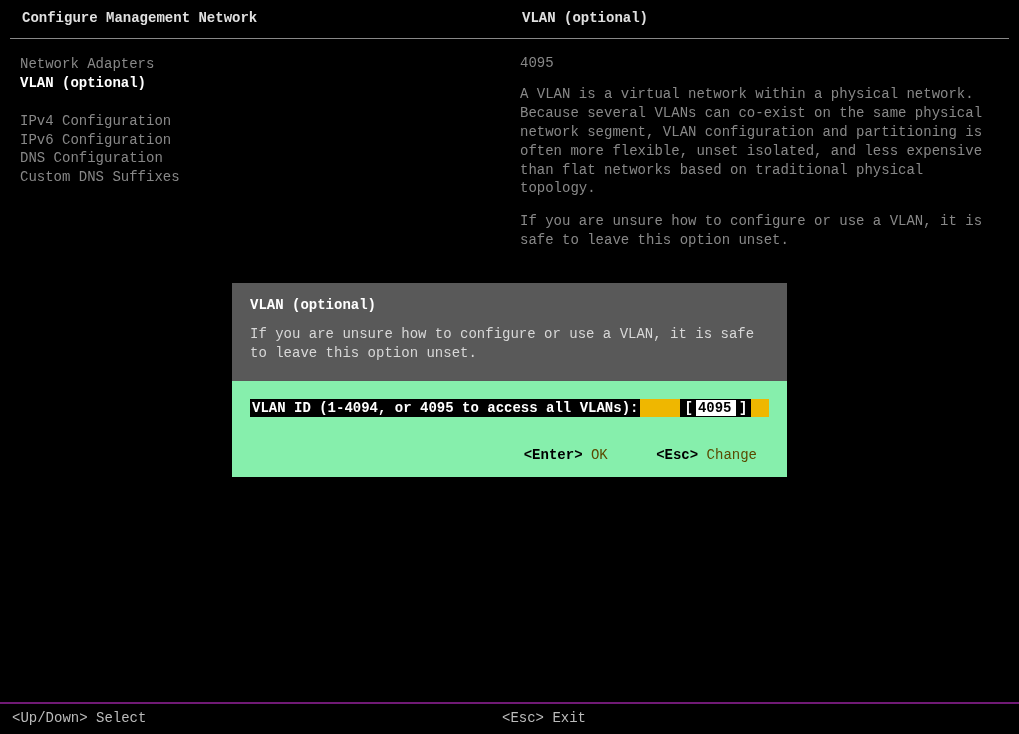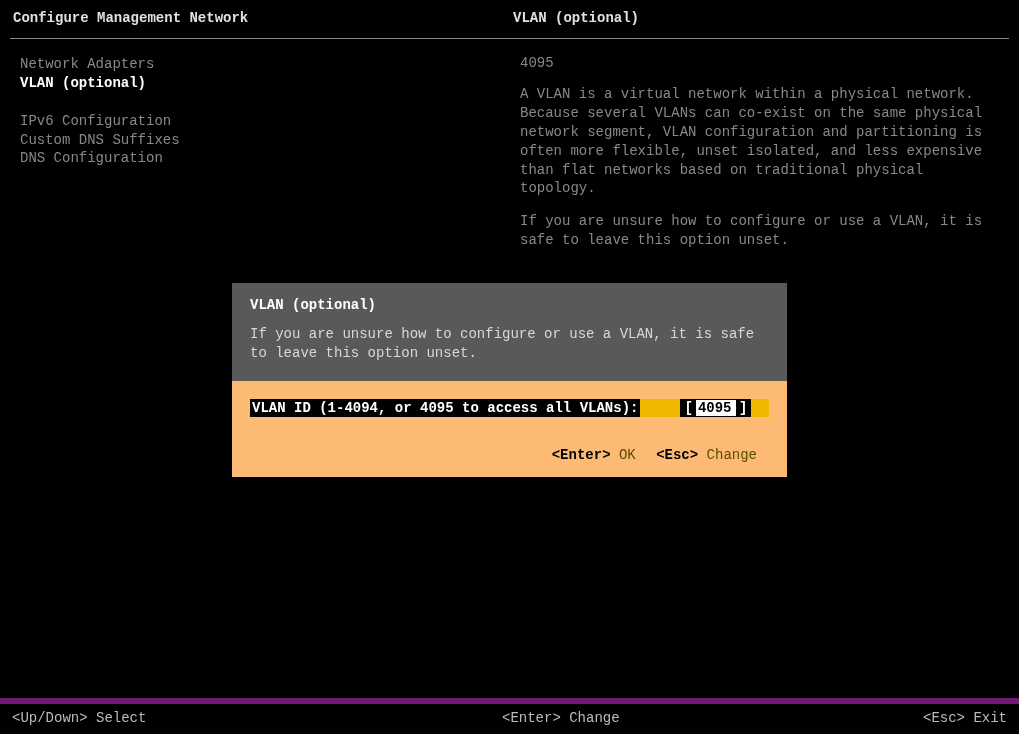--- a/index.html
+++ b/index.html
@@ -12,21 +12,21 @@
       height: 734px;
       background: #000;
       font-family: 'Courier New', monospace;
       font-size: 14px;
       color: #fff;
       position: relative;
       overflow: hidden;
     }
     .header {
       display: flex;
-      padding: 10px 20px 8px 13px;
+      padding: 10px 20px 8px 22px;
       justify-content: space-between;
     }
     .header-left {
       width: 500px;
     }
     .header-right {
       flex: 1;
     }
     .header-title {
       font-weight: bold;
@@ -79,21 +79,21 @@
     }
     .dialog-title {
       font-weight: bold;
       color: #fff;
       margin-bottom: 12px;
     }
     .dialog-help {
       line-height: 1.35;
     }
     .dialog-body {
-      background: #fdba74;
+      background: #86efac;
       padding: 18px 18px 14px 18px;
     }
     .input-row {
       display: flex;
       align-items: center;
       background: #efb700;
       margin-bottom: 30px;
     }
     .input-label {
       background: #000;
@@ -120,32 +120,33 @@
       text-align: left;
     }
     .dialog-actions {
       text-align: right;
       color: #000;
       font-weight: bold;
     }
     .action-key {
       color: #000;
       font-weight: bold;
+      margin-left: 28px;
     }
     .action-label {
       color: #5a4a00;
       font-weight: normal;
       margin-right: 12px;
     }
     .footer {
       position: absolute;
       bottom: 0;
       left: 0;
       right: 0;
-      border-top: 6px solid #701a75;
+      border-top: 2px solid #701a75;
       padding: 6px 12px 8px 12px;
       display: flex;
       color: #bbb;
     }
     .footer-left {
       width: 490px;
     }
     .footer-mid {
       flex: 1;
     }
@@ -164,23 +165,24 @@
     <span class="header-title">VLAN (optional)</span>
   </div>
 </div>
 <hr class="hr">
 
 <div class="content">
   <div class="sidebar">
     <div class="sidebar-item">Network Adapters</div>
     <div class="sidebar-item selected">VLAN (optional)</div>
     <div class="sidebar-item"> </div>
+    <div class="sidebar-item">IPv4 Configuration</div>
     <div class="sidebar-item">IPv6 Configuration</div>
+    <div class="sidebar-item">DNS Configuration</div>
     <div class="sidebar-item">Custom DNS Suffixes</div>
-    <div class="sidebar-item">DNS Configuration</div>
   </div>
   <div class="detail">
     <div class="detail-value">4095</div>
     <div class="detail-para">A VLAN is a virtual network within a physical network. Because several VLANs can co-exist on the same physical network segment, VLAN configuration and partitioning is often more flexible, unset isolated, and less expensive than flat networks based on traditional physical topology.</div>
     <div class="detail-para">If you are unsure how to configure or use a VLAN, it is safe to leave this option unset.</div>
   </div>
 </div>
 
 <div class="dialog">
   <div class="dialog-header">
@@ -198,15 +200,14 @@
     </div>
     <div class="dialog-actions">
       <span class="action-key"><span>&lt;Enter&gt;</span> <span class="action-label">OK</span></span>
       <span class="action-key"><span>&lt;Esc&gt;</span> <span class="action-label">Change</span></span>
     </div>
   </div>
 </div>
 
 <div class="footer">
   <div class="footer-left">&lt;Up/Down&gt; Select</div>
-  <div class="footer-mid">&lt;Enter&gt; Change</div>
   <div class="footer-right">&lt;Esc&gt; Exit</div>
 </div>
 
 </body></html>

